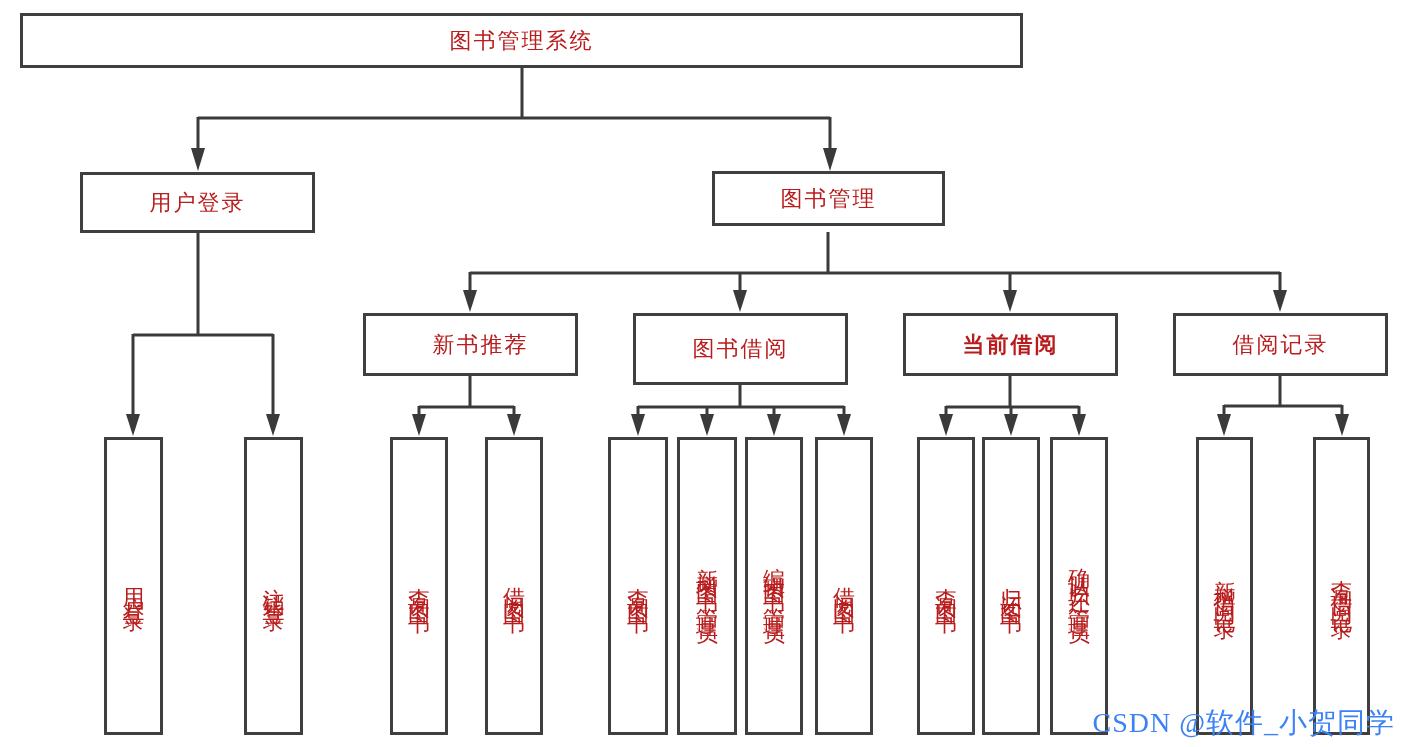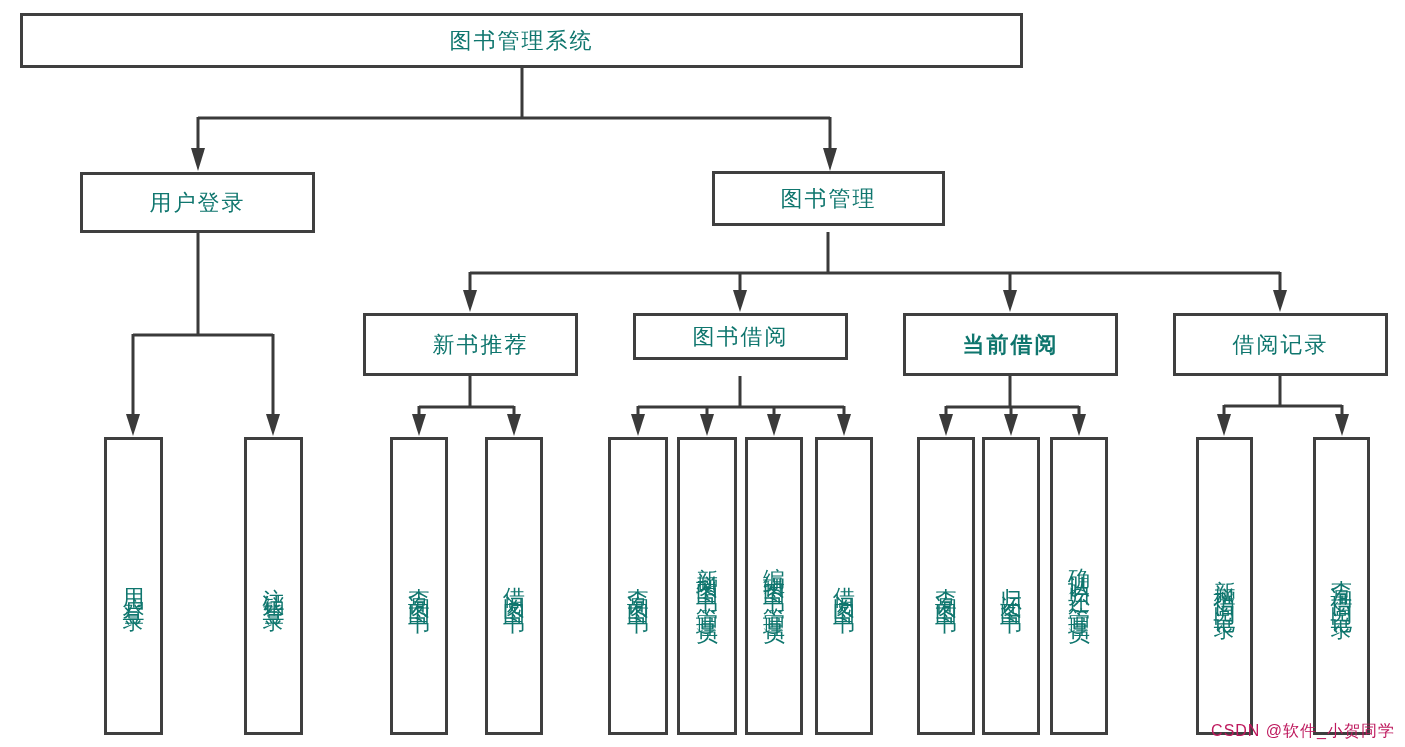--- a/index.html
+++ b/index.html
@@ -17,37 +17,38 @@
   .node {
     position:absolute;
     background:#ffffff;
     border:3px solid #3f3f3f;
     display:flex; align-items:center; justify-content:center;
     z-index:1;
   }
   .node .label {
     font-size:22px;
     letter-spacing:2px;
-    color:#0f766e;
+    color:#b91c1c;
     white-space:nowrap;
   }
   .leaf .label {
     writing-mode:vertical-rl;
     text-orientation:mixed;
     letter-spacing:8px;
     line-height:1;
     white-space:normal;
   }
   .watermark {
     position:absolute;
     right:10px; bottom:5px;
-    font-size:16px;
-    color:#be185d;
+    font-size:28px;
+    color:#3b82f6;
     letter-spacing:1px;
     z-index:2;
+    font-family:Liberation Serif, serif;
   }
 </style>
 </head>
 <body>
 
 <div class="canvas">
 
   <svg class="connectors" width="1405" height="747" viewBox="0 0 1405 747">
 
     <g>
@@ -105,21 +106,21 @@
   <div class="node" style="left:80px; top:172px; width:235px; height:61px;">
     <span class="label">用户登录</span>
   </div>
   <div class="node" style="left:712px; top:171px; width:233px; height:55px;">
     <span class="label">图书管理</span>
   </div>
 
   <div class="node" style="left:363px; top:313px; width:215px; height:63px;padding-left:20px;">
     <span class="label">新书推荐</span>
   </div>
-  <div class="node" style="left:633px; top:313px; width:215px; height:47px;">
+  <div class="node" style="left:633px; top:313px; width:215px; height:72px;">
     <span class="label">图书借阅</span>
   </div>
   <div class="node" style="left:903px; top:313px; width:215px; height:63px;font-weight:bold;">
     <span class="label">当前借阅</span>
   </div>
   <div class="node" style="left:1173px; top:313px; width:215px; height:63px;">
     <span class="label">借阅记录</span>
   </div>
 
   <div class="node leaf" style="left:104px; top:437px; width:59px; height:298px;">

